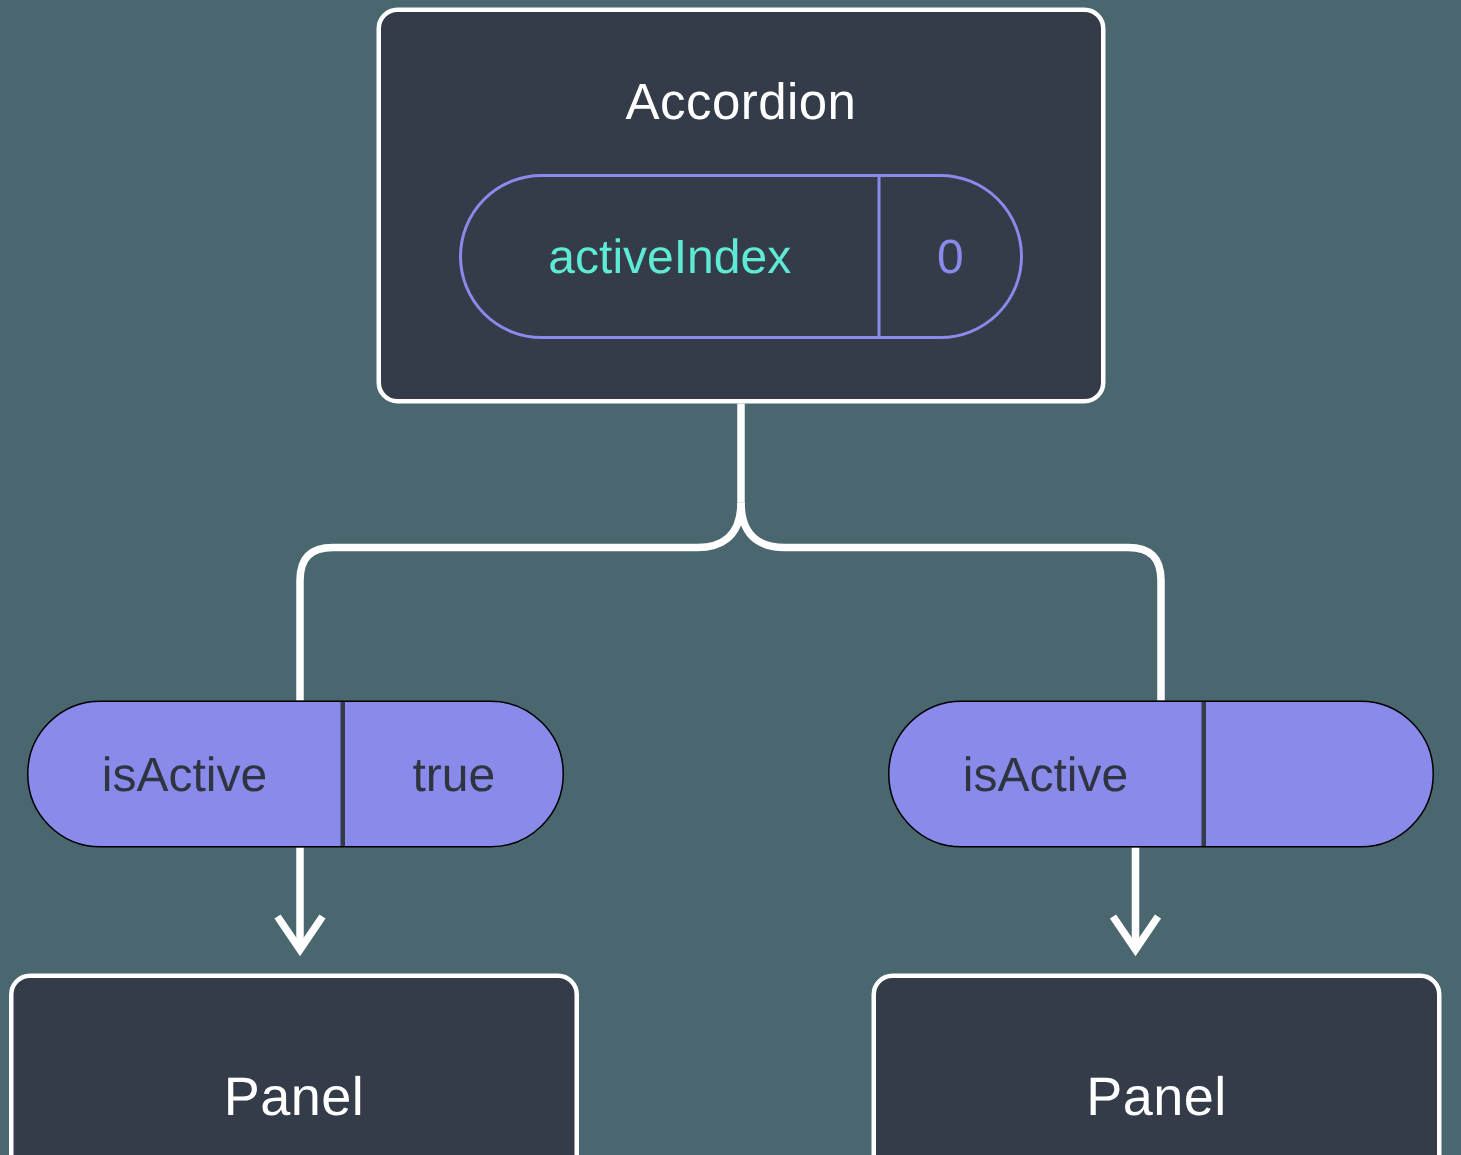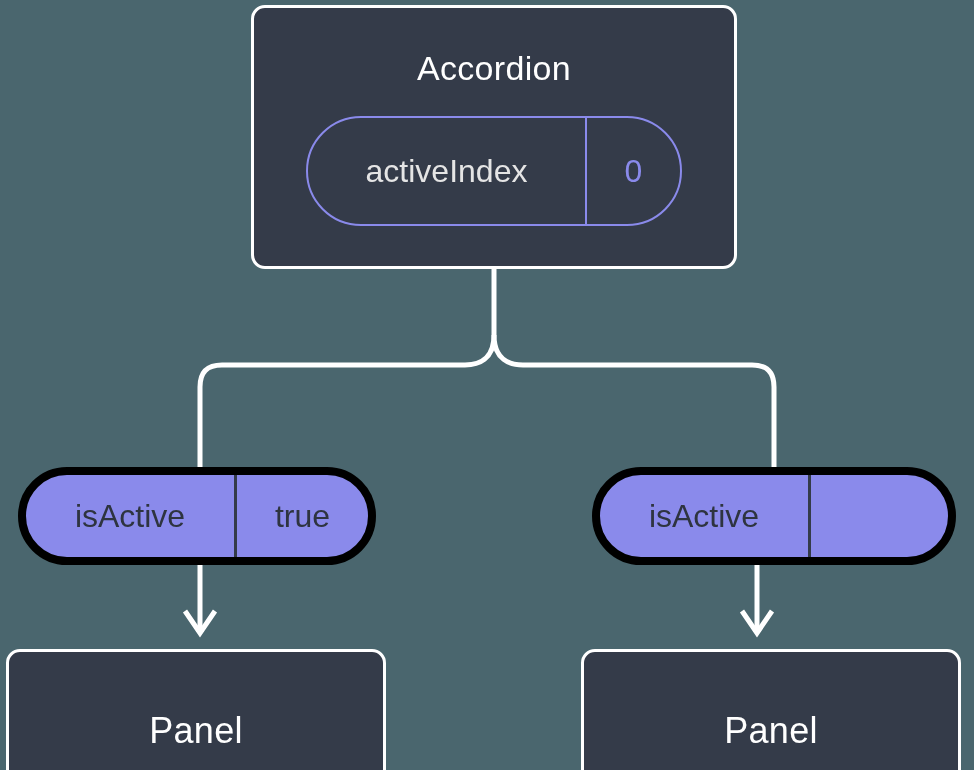--- a/index.html
+++ b/index.html
@@ -90,34 +90,34 @@
   #pill-activeindex {
     left: 306px;
     top: 116px;
     width: 376px;
     height: 110px;
     border: 2px solid #8a8aeb;
     background: transparent;
   }
   #pill-activeindex .pill-key {
     width: 277px;
-    color: #e5e5e5;
+    color: #5eead4;
     font-size: 32px;
     border-right: 2px solid #8a8aeb;
   }
   #pill-activeindex .pill-val {
     flex: 1;
     color: #8a8aeb;
     font-size: 32px;
   }
 
   
   .pill-filled {
     background: #8a8aeb;
-    border: 8px solid #000000;
+    border: 1px solid #000000;
     height: 98px;
     top: 467px;
   }
   .pill-filled .pill-key,
   .pill-filled .pill-val {
     color: #2e3440;
     font-size: 32px;
   }
   .pill-filled .pill-key { border-right: 3px solid #343b49; }
 

